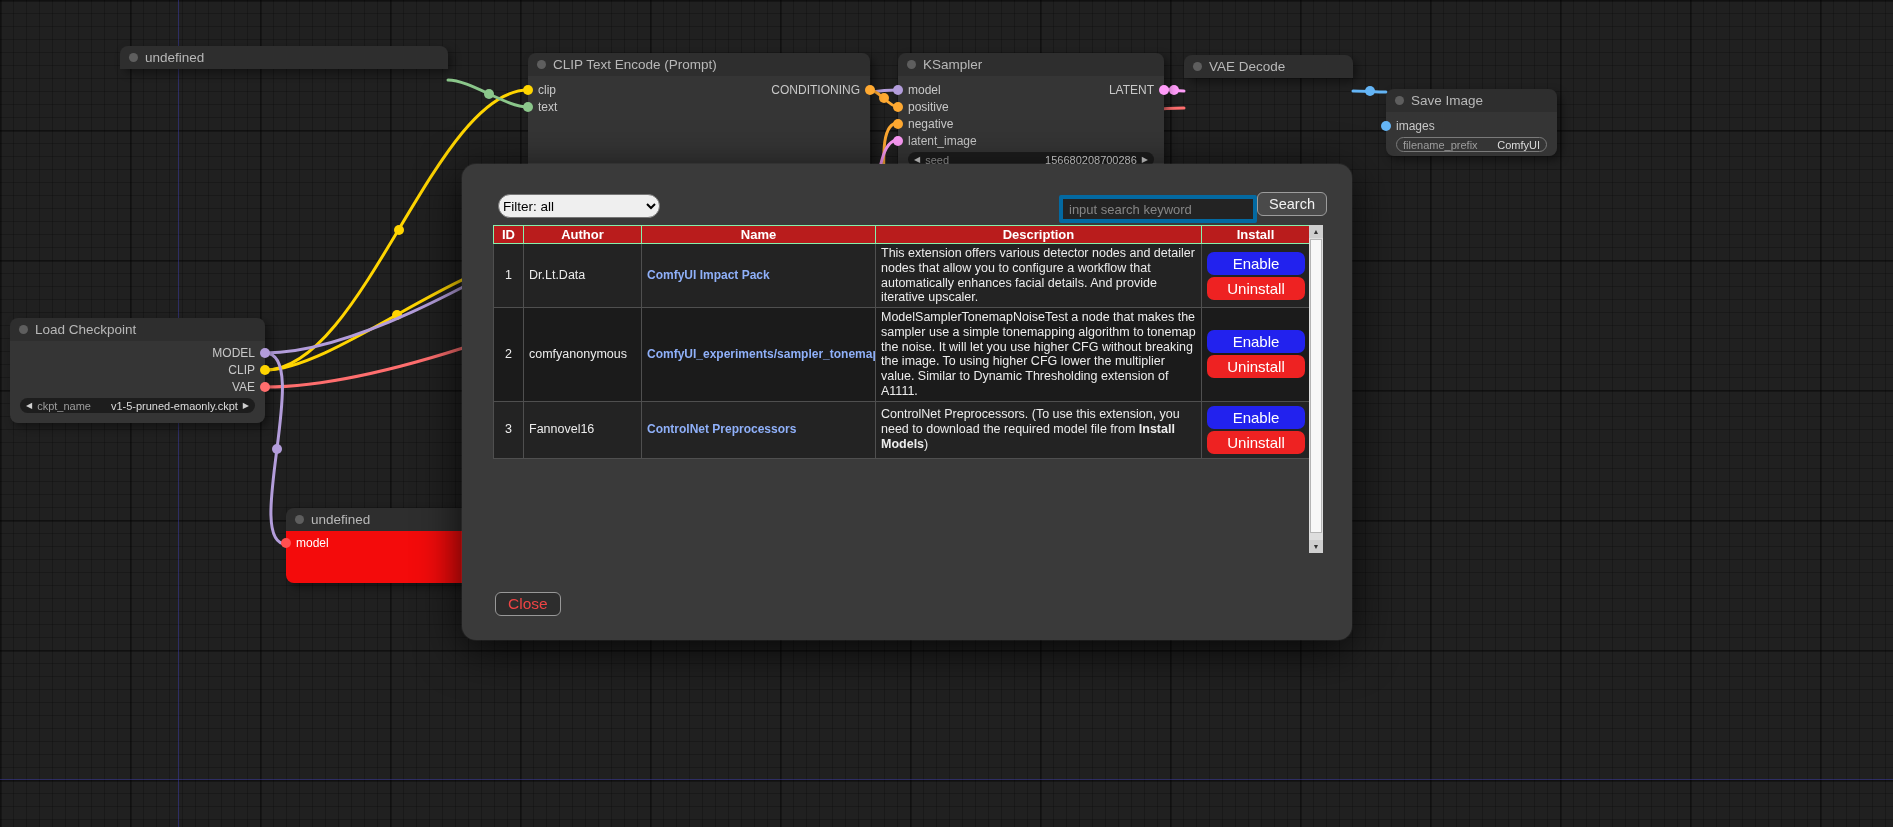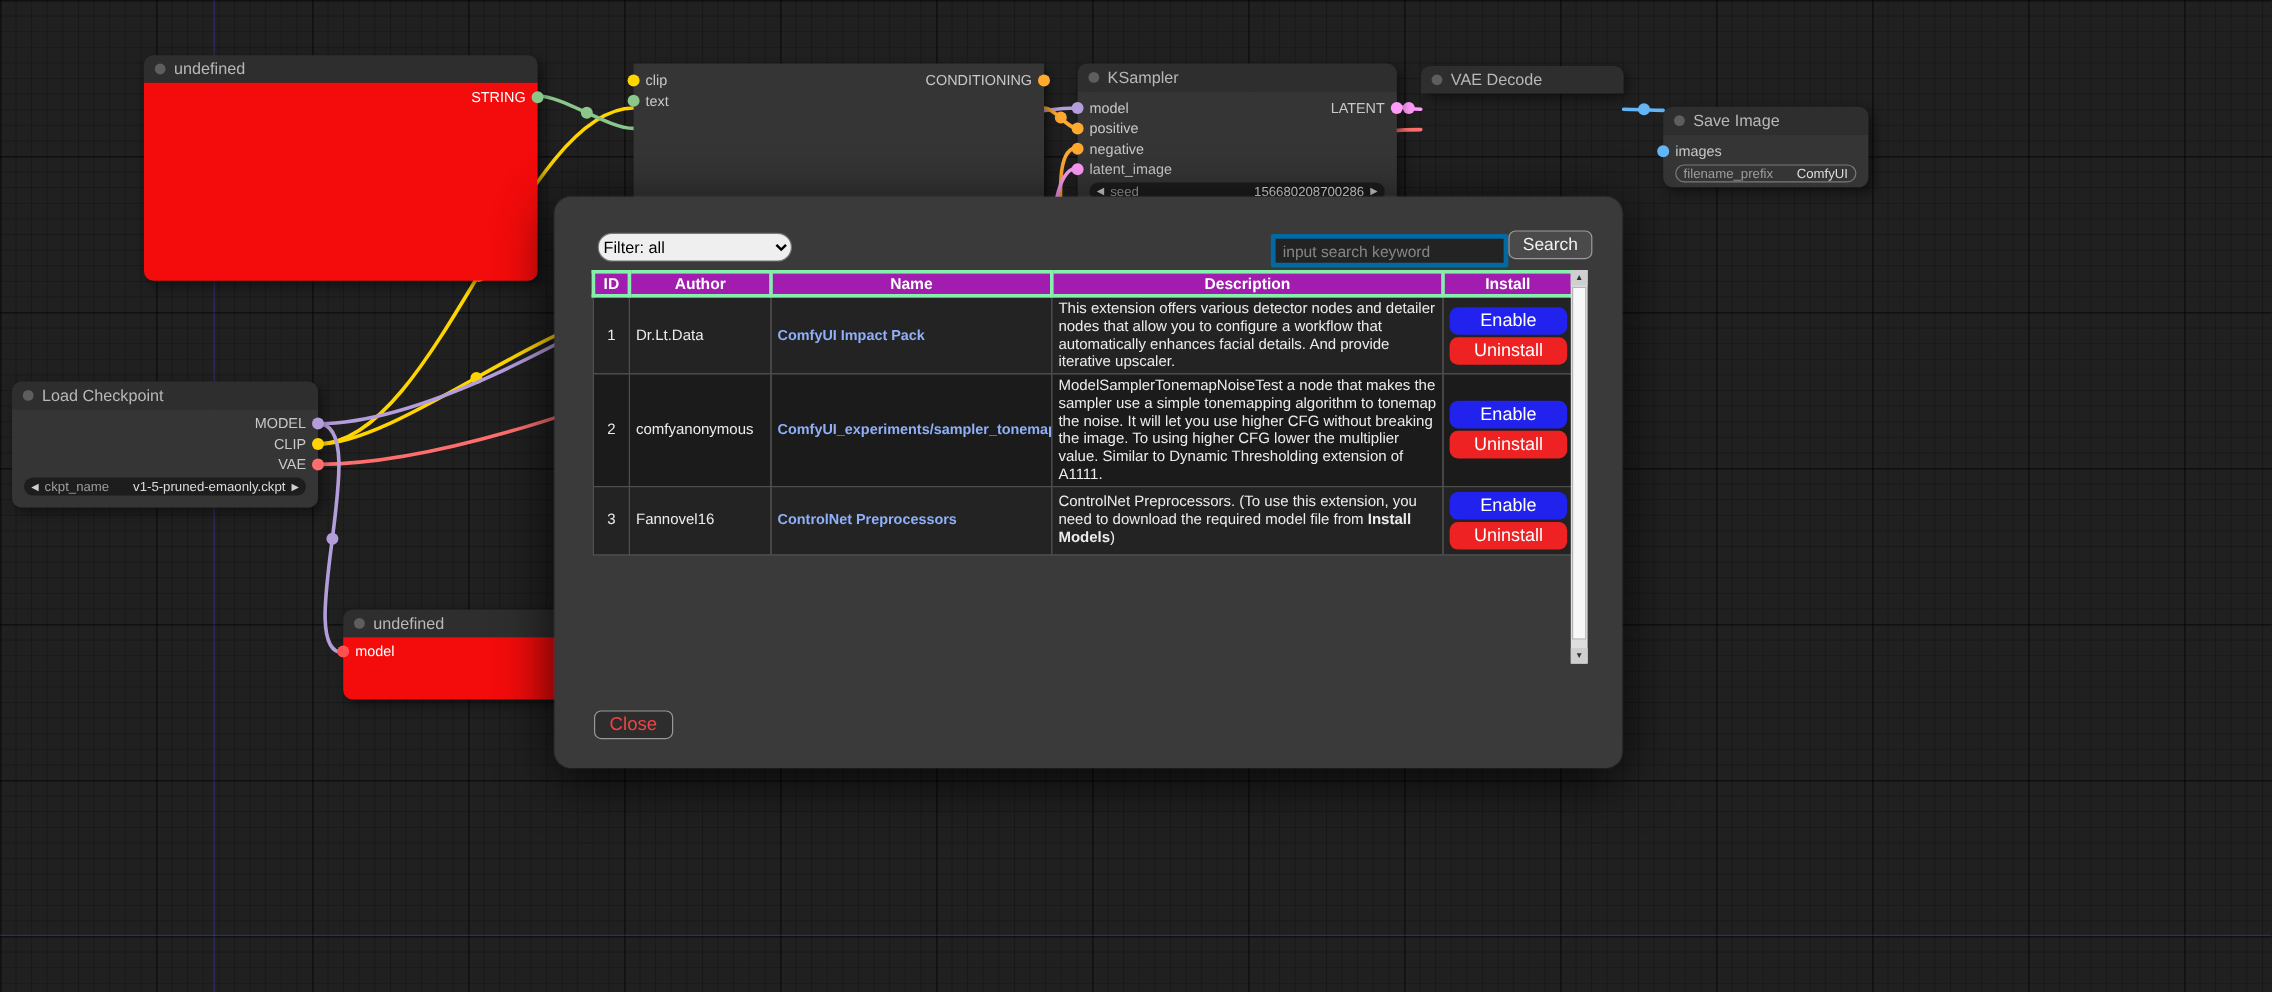--- a/index.html
+++ b/index.html
@@ -64,22 +64,22 @@
   }
   .search-input::placeholder{color:#868686;}
   .search-btn{
     position:absolute;left:795px;top:28px;
     background:#4a4a4a;color:#f2f2f2;border:1px solid #9c9c9c;border-radius:6px;
     font-size:14.5px;padding:3px 11px;font-family:"Liberation Sans",sans-serif;cursor:pointer;
   }
   .table-wrap{position:absolute;left:31px;top:61px;width:830px;height:328px;}
   table.ext{border-collapse:collapse;table-layout:fixed;width:816px;}
   table.ext th{
-    background:#a21caf;color:#fff;font-weight:bold;font-size:13px;
-    border:3px solid #86efac;height:17px;padding:0 2px;
+    background:#b91c1c;color:#fff;font-weight:bold;font-size:13px;
+    border:1px solid #86efac;height:17px;padding:0 2px;
   }
   table.ext td{
     border:1px solid #4f4f4f;padding:2px 5px;font-size:12.5px;color:#ececec;
     vertical-align:middle;line-height:1.18;overflow:hidden;
   }
   table.ext tr.odd{background:#232323;}
   table.ext tr.even{background:#1b1b1b;}
   td.c-id{text-align:center;}
   td.c-desc{vertical-align:top;}
   td.c-name a{font-weight:bold;font-size:12px;text-decoration:none;cursor:pointer;}
@@ -129,31 +129,27 @@
   <circle cx="1174" cy="90" r="5" fill="#ff9cf9"></circle>
   <path d="M1353,91 C1363,91 1376,92 1386,92" stroke="#64b5f6"></path>
   <circle cx="1370" cy="91" r="5" fill="#64b5f6"></circle>
 </svg>
 
 <div class="node" style="left:120px;top:46px;width:328px;">
   <div class="ntitle">
     <span class="tdot"></span>
     <span>undefined</span>
   </div>
-  <div class="nbody red" style="height: 165px; background: rgb(244, 11, 11);">
-    <div class="srow">
-      <span class="sout">
-        <span>STRING</span>
-        <span class="dot" style="background: rgb(139, 199, 139);"></span>
-      </span>
-    </div>
-  </div>
 </div>
 
 <div class="node" style="left:528px;top:53px;width:342px;">
+  <div class="ntitle">
+    <span class="tdot"></span>
+    <span>CLIP Text Encode (Prompt)</span>
+  </div>
   <div class="nbody" style="height:178px;">
     <div class="srow">
       <span class="sin">
         <span class="dot" style="background: rgb(255, 213, 0);"></span>
         <span>clip</span>
       </span>
       <span class="sout">
         <span>CONDITIONING</span>
         <span class="dot" style="background: rgb(255, 169, 49);"></span>
       </span>

